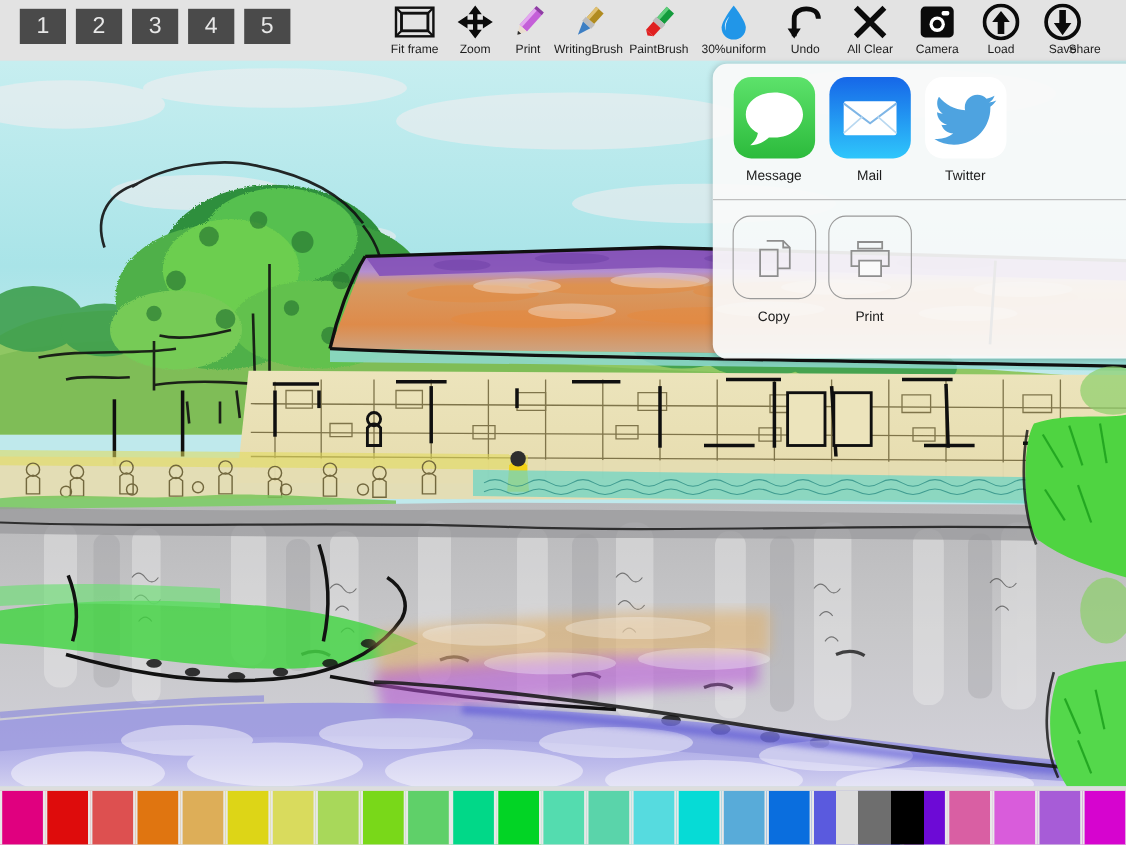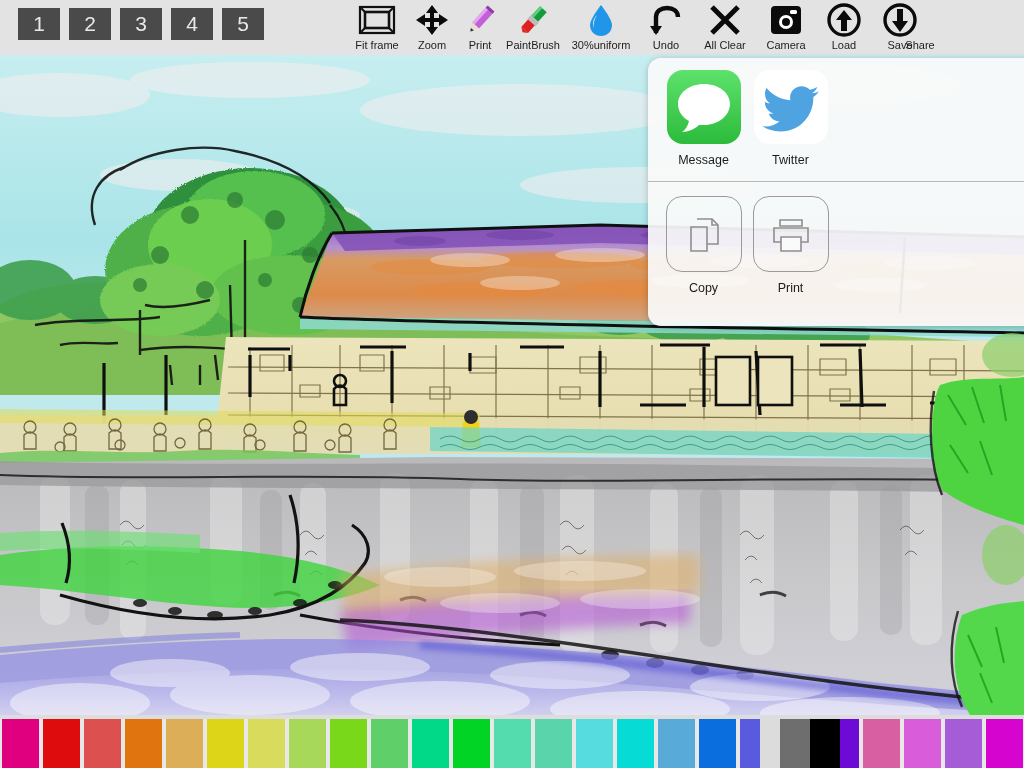--- a/index.html
+++ b/index.html
@@ -456,20 +456,33 @@
               <rect x="13" y="2" width="3" height="22" fill="#e3a8ef"></rect>
               <path d="M13,24 L22,24 L17.5,32 Z" fill="#e9ddcf"></path>
               <path d="M15.5,29 L19.5,29 L17.5,32 Z" fill="#2b2b2b"></path>
               <rect x="13" y="1" width="9" height="3" fill="#8e3ea3"></rect>
             </g>
           </svg>
         </div>
         <div class="tlabel">Print</div>
       </div>
 
+      <div class="tool" style="width:66px">
+        <div class="glyph">
+          <svg width="34" height="34" viewBox="0 0 34 34">
+            <g transform="rotate(42 17 17)">
+              <rect x="13" y="2" width="9" height="13" fill="#b08b20"></rect>
+              <rect x="13" y="2" width="3" height="13" fill="#e0c070"></rect>
+              <rect x="12" y="15" width="11" height="5" fill="#bcbcbc"></rect>
+              <path d="M13,20 L22,20 L17.5,32 Z" fill="#3d7fc4"></path>
+            </g>
+          </svg>
+        </div>
+        <div class="tlabel">WritingBrush</div>
+      </div>
 
       <div class="tool" style="width:62px">
         <div class="glyph">
           <svg width="34" height="34" viewBox="0 0 34 34">
             <g transform="rotate(42 17 17)">
               <rect x="13" y="2" width="9" height="13" fill="#149b3c"></rect>
               <rect x="13" y="2" width="3" height="13" fill="#62cf7d"></rect>
               <rect x="12" y="15" width="11" height="5" fill="#bcbcbc"></rect>
               <path d="M13,20 L22,20 L22,30 L13,30 Z" fill="#e02020"></path>
               <path d="M13,30 L22,30 L17.5,33 Z" fill="#e02020"></path>
@@ -556,20 +569,30 @@
       <div class="share-item">
         <div class="sicon" style="background:linear-gradient(#5de26b,#2cbb3c);">
           <svg width="74" height="74" viewBox="0 0 74 74">
             <path d="M37,14 C22,14 11,23 11,34 C11,41 15,47 22,51 C21,56 18,60 15,62
                      C21,62 28,59 32,55 C34,55 35,55 37,55 C52,55 63,45 63,34 C63,23 52,14 37,14 Z" fill="#ffffff"></path>
           </svg>
         </div>
         <div class="slabel">Message</div>
       </div>
 
+      <div class="share-item">
+        <div class="sicon" style="background:linear-gradient(#1667e8,#2fc6fb);">
+          <svg width="74" height="74" viewBox="0 0 74 74">
+            <rect x="13" y="22" width="48" height="31" rx="2" fill="#ffffff"></rect>
+            <path d="M13,24 L37,42 L61,24" stroke="#7fb6e6" stroke-width="1.8" fill="none"></path>
+            <path d="M13,51 L30,36 M61,51 L44,36" stroke="#b9d8f0" stroke-width="1.5" fill="none"></path>
+          </svg>
+        </div>
+        <div class="slabel">Mail</div>
+      </div>
 
       <div class="share-item">
         <div class="sicon" style="background:#ffffff;">
           <svg width="74" height="74" viewBox="0 0 64 64">
             <path d="M56,18.5 c-1.8,0.8 -3.7,1.3 -5.7,1.6 c2,-1.2 3.6,-3.1 4.3,-5.4
                      c-1.9,1.1 -4,1.9 -6.3,2.4 c-1.8,-1.9 -4.4,-3.1 -7.2,-3.1
                      c-5.5,0 -9.9,4.4 -9.9,9.9 c0,0.8 0.1,1.5 0.3,2.2
                      C23.2,25.7 15.8,21.7 10.9,15.6 c-0.9,1.5 -1.4,3.2 -1.4,5.1
                      c0,3.4 1.8,6.5 4.4,8.2 c-1.6,-0.1 -3.1,-0.5 -4.5,-1.2 l0,0.1
                      c0,4.8 3.4,8.8 7.9,9.7 c-0.8,0.2 -1.7,0.3 -2.6,0.3 c-0.6,0 -1.3,-0.1 -1.9,-0.2

